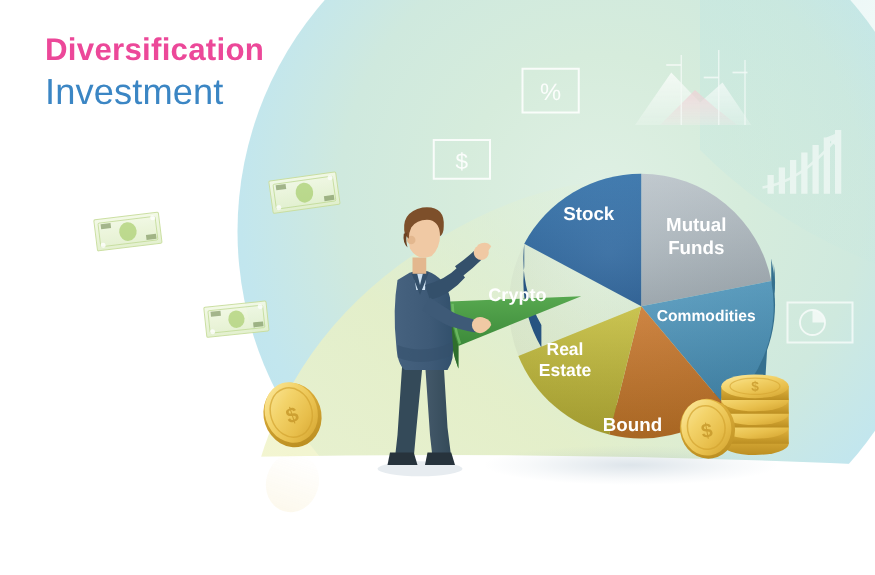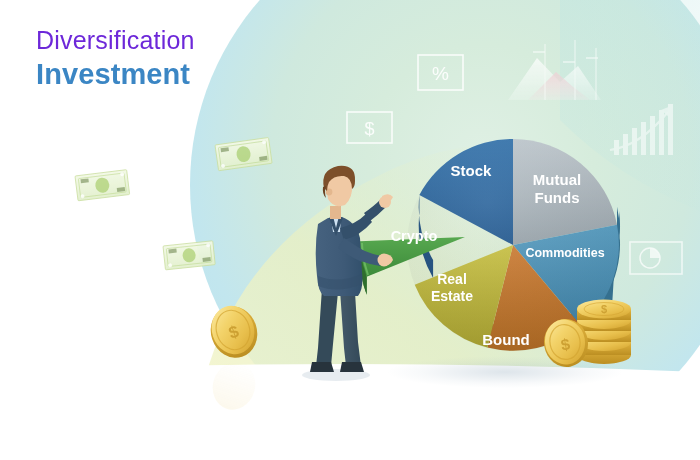--- a/index.html
+++ b/index.html
@@ -6,25 +6,25 @@
   body{
     width:700px;height:460px;overflow:hidden;
     font-family:"Liberation Sans","DejaVu Sans",sans-serif;
     background:#ffffff;position:relative;
   }
   #stage{position:absolute;inset:0;width:700px;height:460px;overflow:hidden;background:#fff;}
   #stage svg.layer{position:absolute;left:0;top:0;width:700px;height:460px;overflow:visible;}
 
   .ttl{position:absolute;left:36px;top:28px;line-height:1;}
   .ttl .t1{
-    display:block;font-size:25px;font-weight:400;letter-spacing:.2px;
-    color:#6d28d9;white-space:nowrap;
+    display:block;font-size:25px;font-weight:700;letter-spacing:.2px;
+    color:#ec4899;white-space:nowrap;
   }
   .ttl .t2{
-    display:block;font-size:29px;font-weight:700;letter-spacing:.1px;
+    display:block;font-size:29px;font-weight:400;letter-spacing:.1px;
     color:#3b86c4;margin-top:7px;white-space:nowrap;
   }
 
   .slice-label{
     fill:#ffffff;font-family:"Liberation Sans","DejaVu Sans",sans-serif;
     font-weight:700;text-anchor:middle;
     paint-order:stroke;
   }
   .badge-box{fill:none;stroke:#ffffff;stroke-width:1.6;opacity:.85;}
   .badge-glyph{fill:#ffffff;opacity:.9;font-weight:400;text-anchor:middle;

